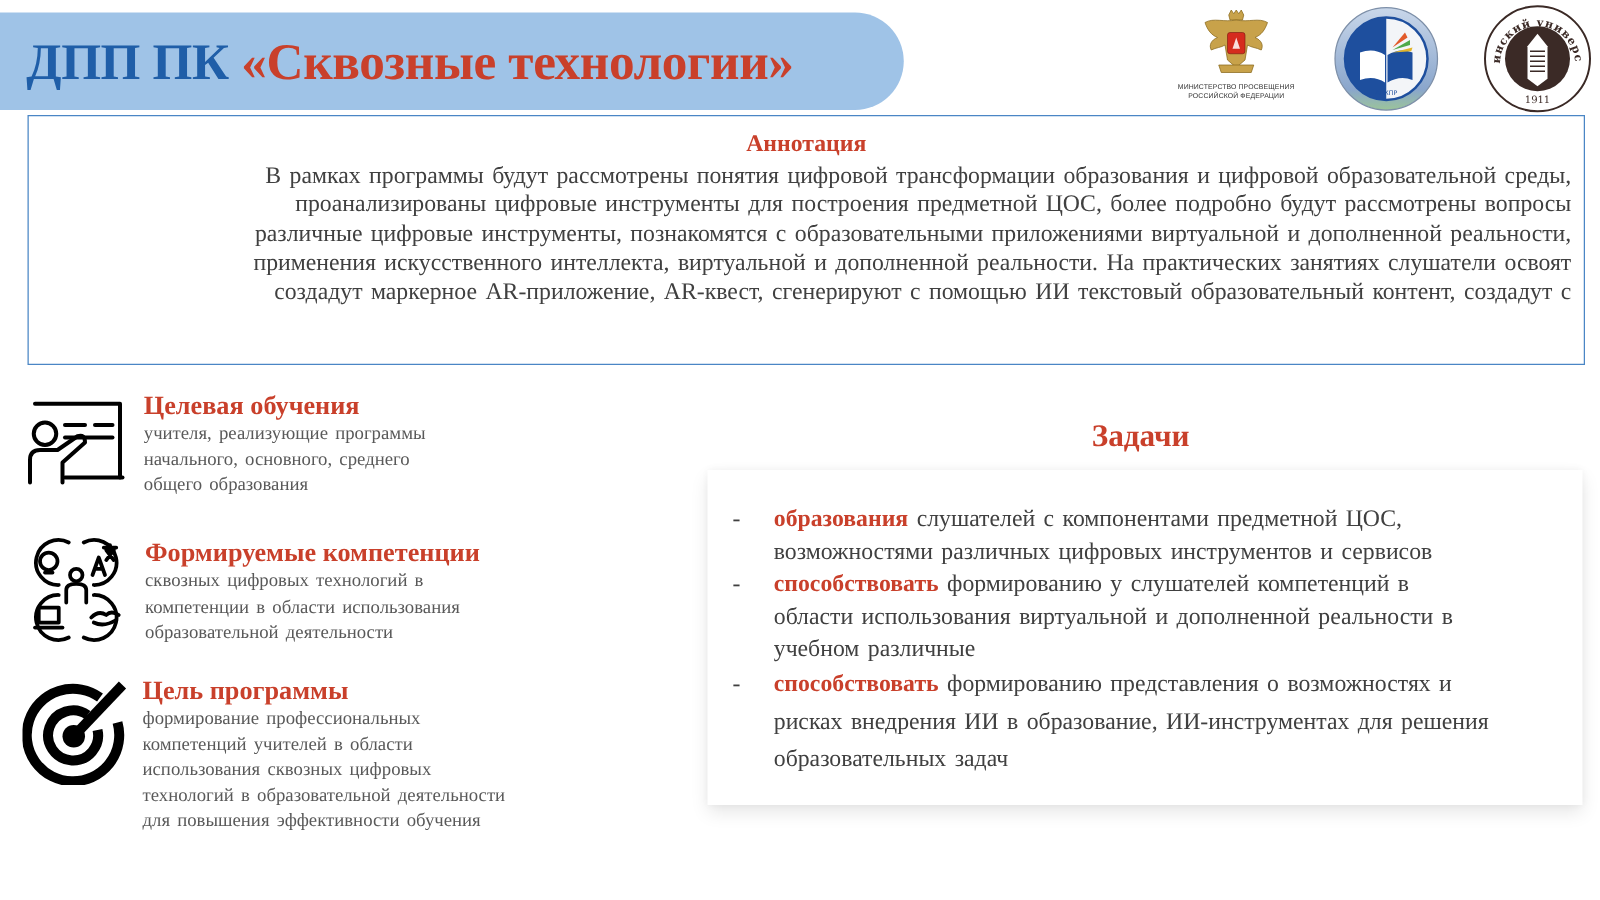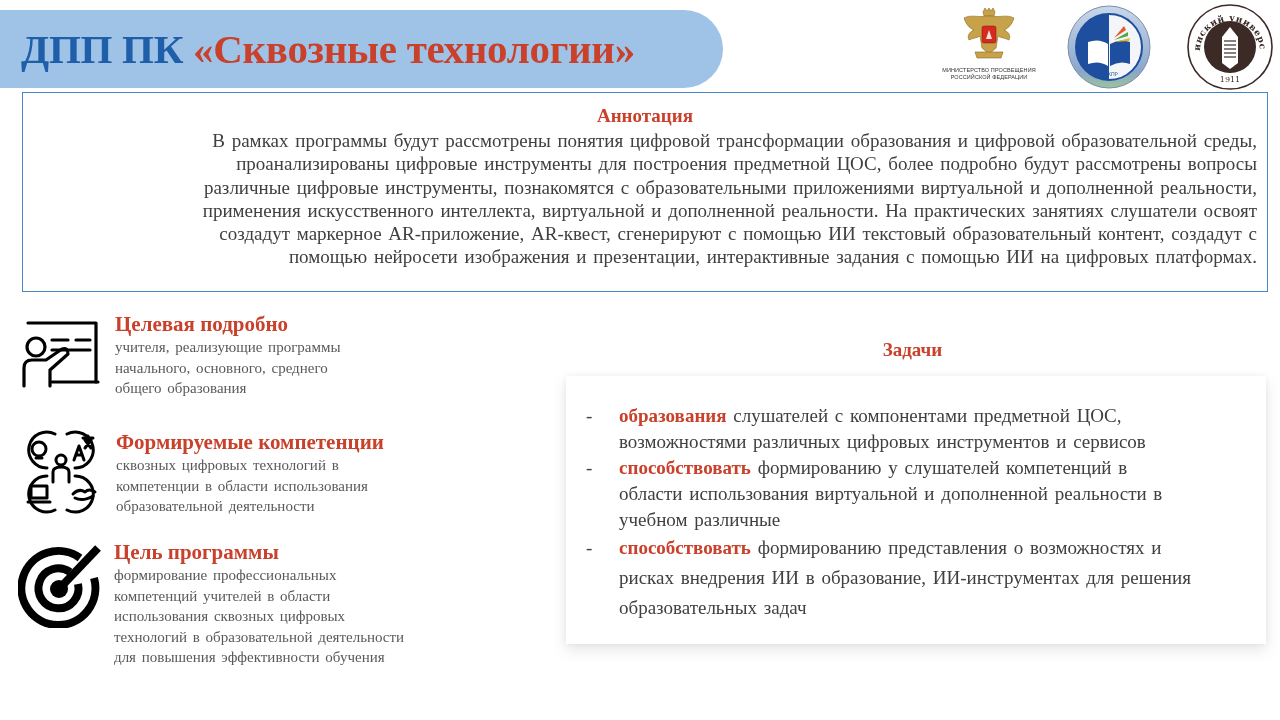--- a/index.html
+++ b/index.html
@@ -46,21 +46,21 @@
     .feature-icon { position: absolute; }
     .feature-title {
       position: absolute; color: #c9402b; font-weight: bold; font-size: 21px; line-height: 24px; white-space: nowrap;
     }
     .feature-text {
       position: absolute; font-size: 15px; line-height: 20.5px; color: #595959; word-spacing: 2px; white-space: nowrap;
     }
 
     .tasks-heading {
       position: absolute; left: 775px; top: 335px; width: 275px; text-align: center;
-      color: #c9402b; font-weight: bold; font-size: 19px; line-height: 30px;
+      color: #c9402b; font-weight: bold; font-size: 25px; line-height: 30px;
     }
     .tasks-card {
       position: absolute; left: 566px; top: 376px; width: 700px; height: 268px;
       background: #ffffff;
       box-shadow: 0 6px 14px rgba(0,0,0,0.10), 0 0 6px rgba(0,0,0,0.05);
     }
     .task-list { position: absolute; left: 20px; top: 27px; width: 670px; list-style: none; }
     .task-item {
       position: relative; padding-left: 33px; font-size: 19px; line-height: 26px; color: #404040; word-spacing: 2px;
     }
@@ -138,37 +138,36 @@
 </div>
 
 <div class="annotation-box">
   <div class="annotation-heading">Аннотация</div>
   <div class="annotation-body">
     <div>В рамках программы будут рассмотрены понятия цифровой трансформации образования и цифровой образовательной среды,</div>
     <div>проанализированы цифровые инструменты для построения предметной ЦОС, более подробно будут рассмотрены вопросы</div>
     <div>различные цифровые инструменты, познакомятся с образовательными приложениями виртуальной и дополненной реальности,</div>
     <div>применения искусственного интеллекта, виртуальной и дополненной реальности. На практических занятиях слушатели освоят</div>
     <div>создадут маркерное AR-приложение, AR-квест, сгенерируют с помощью ИИ текстовый образовательный контент, создадут с</div>
-    <div>помощью нейросети изображения и презентации, интерактивные задания с помощью ИИ на цифровых платформах.</div>
   </div>
 </div>
 
 <div class="feature">
   <svg class="feature-icon" style="left:20px; top:318px;" width="80" height="70" viewBox="0 0 80 70">
     <g fill="none" stroke="#000" stroke-width="3.2" stroke-linecap="round" stroke-linejoin="round">
       <path d="M8 5 H76 V64"></path>
       <line x1="32" y1="22" x2="48" y2="22"></line>
       <line x1="56" y1="22" x2="70" y2="22"></line>
       <line x1="32" y1="32" x2="70" y2="32"></line>
       <circle cx="16" cy="29" r="9"></circle>
       <path d="M4 68 V50 Q4 42 12 42 H26 L42 31 Q48 29 48 36 L30 52 V68"></path>
       <line x1="32" y1="64" x2="78" y2="64"></line>
     </g>
   </svg>
-  <div class="feature-title" style="left:115px; top:312px;">Целевая подробно</div>
+  <div class="feature-title" style="left:115px; top:312px;">Целевая обучения</div>
   <div class="feature-text" style="left:115px; top:337px;">
     <div>учителя, реализующие программы</div>
     <div>начального, основного, среднего</div>
     <div>общего образования</div>
   </div>
 </div>
 
 <div class="feature">
   <svg class="feature-icon" style="left:19px; top:430px;" width="84" height="84" viewBox="0 0 84 84">
     <g fill="none" stroke="#000" stroke-width="3" stroke-linecap="round" stroke-linejoin="round">

